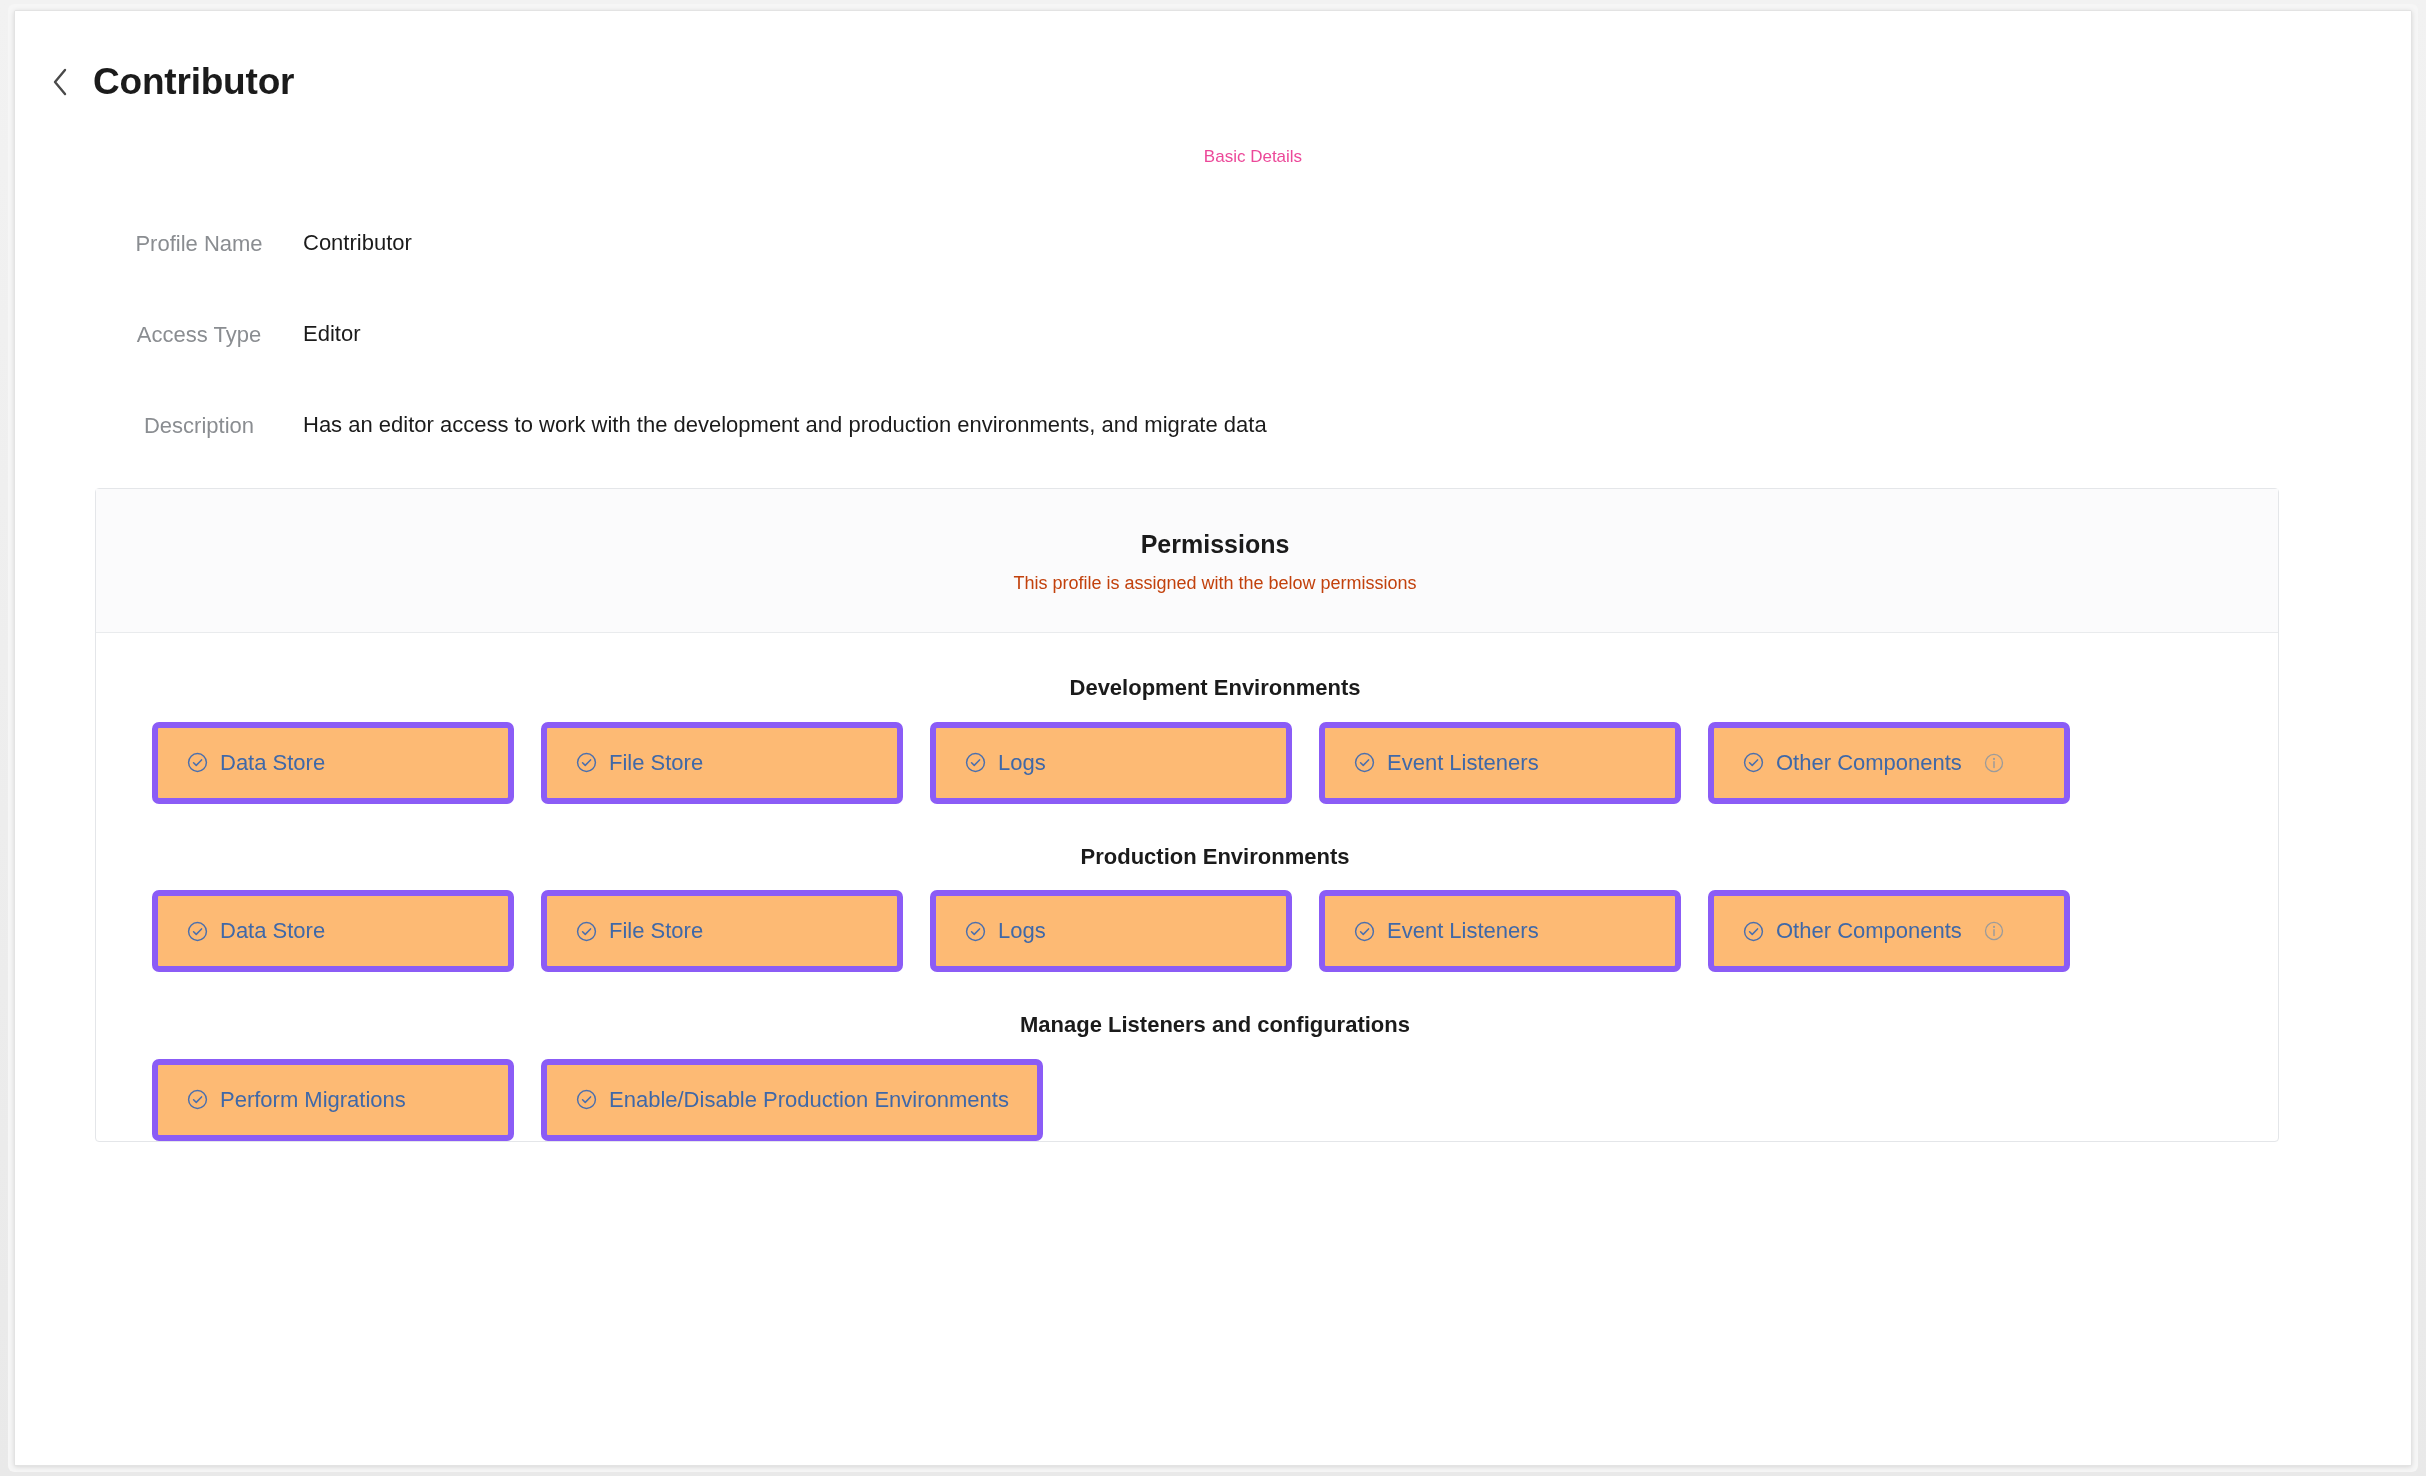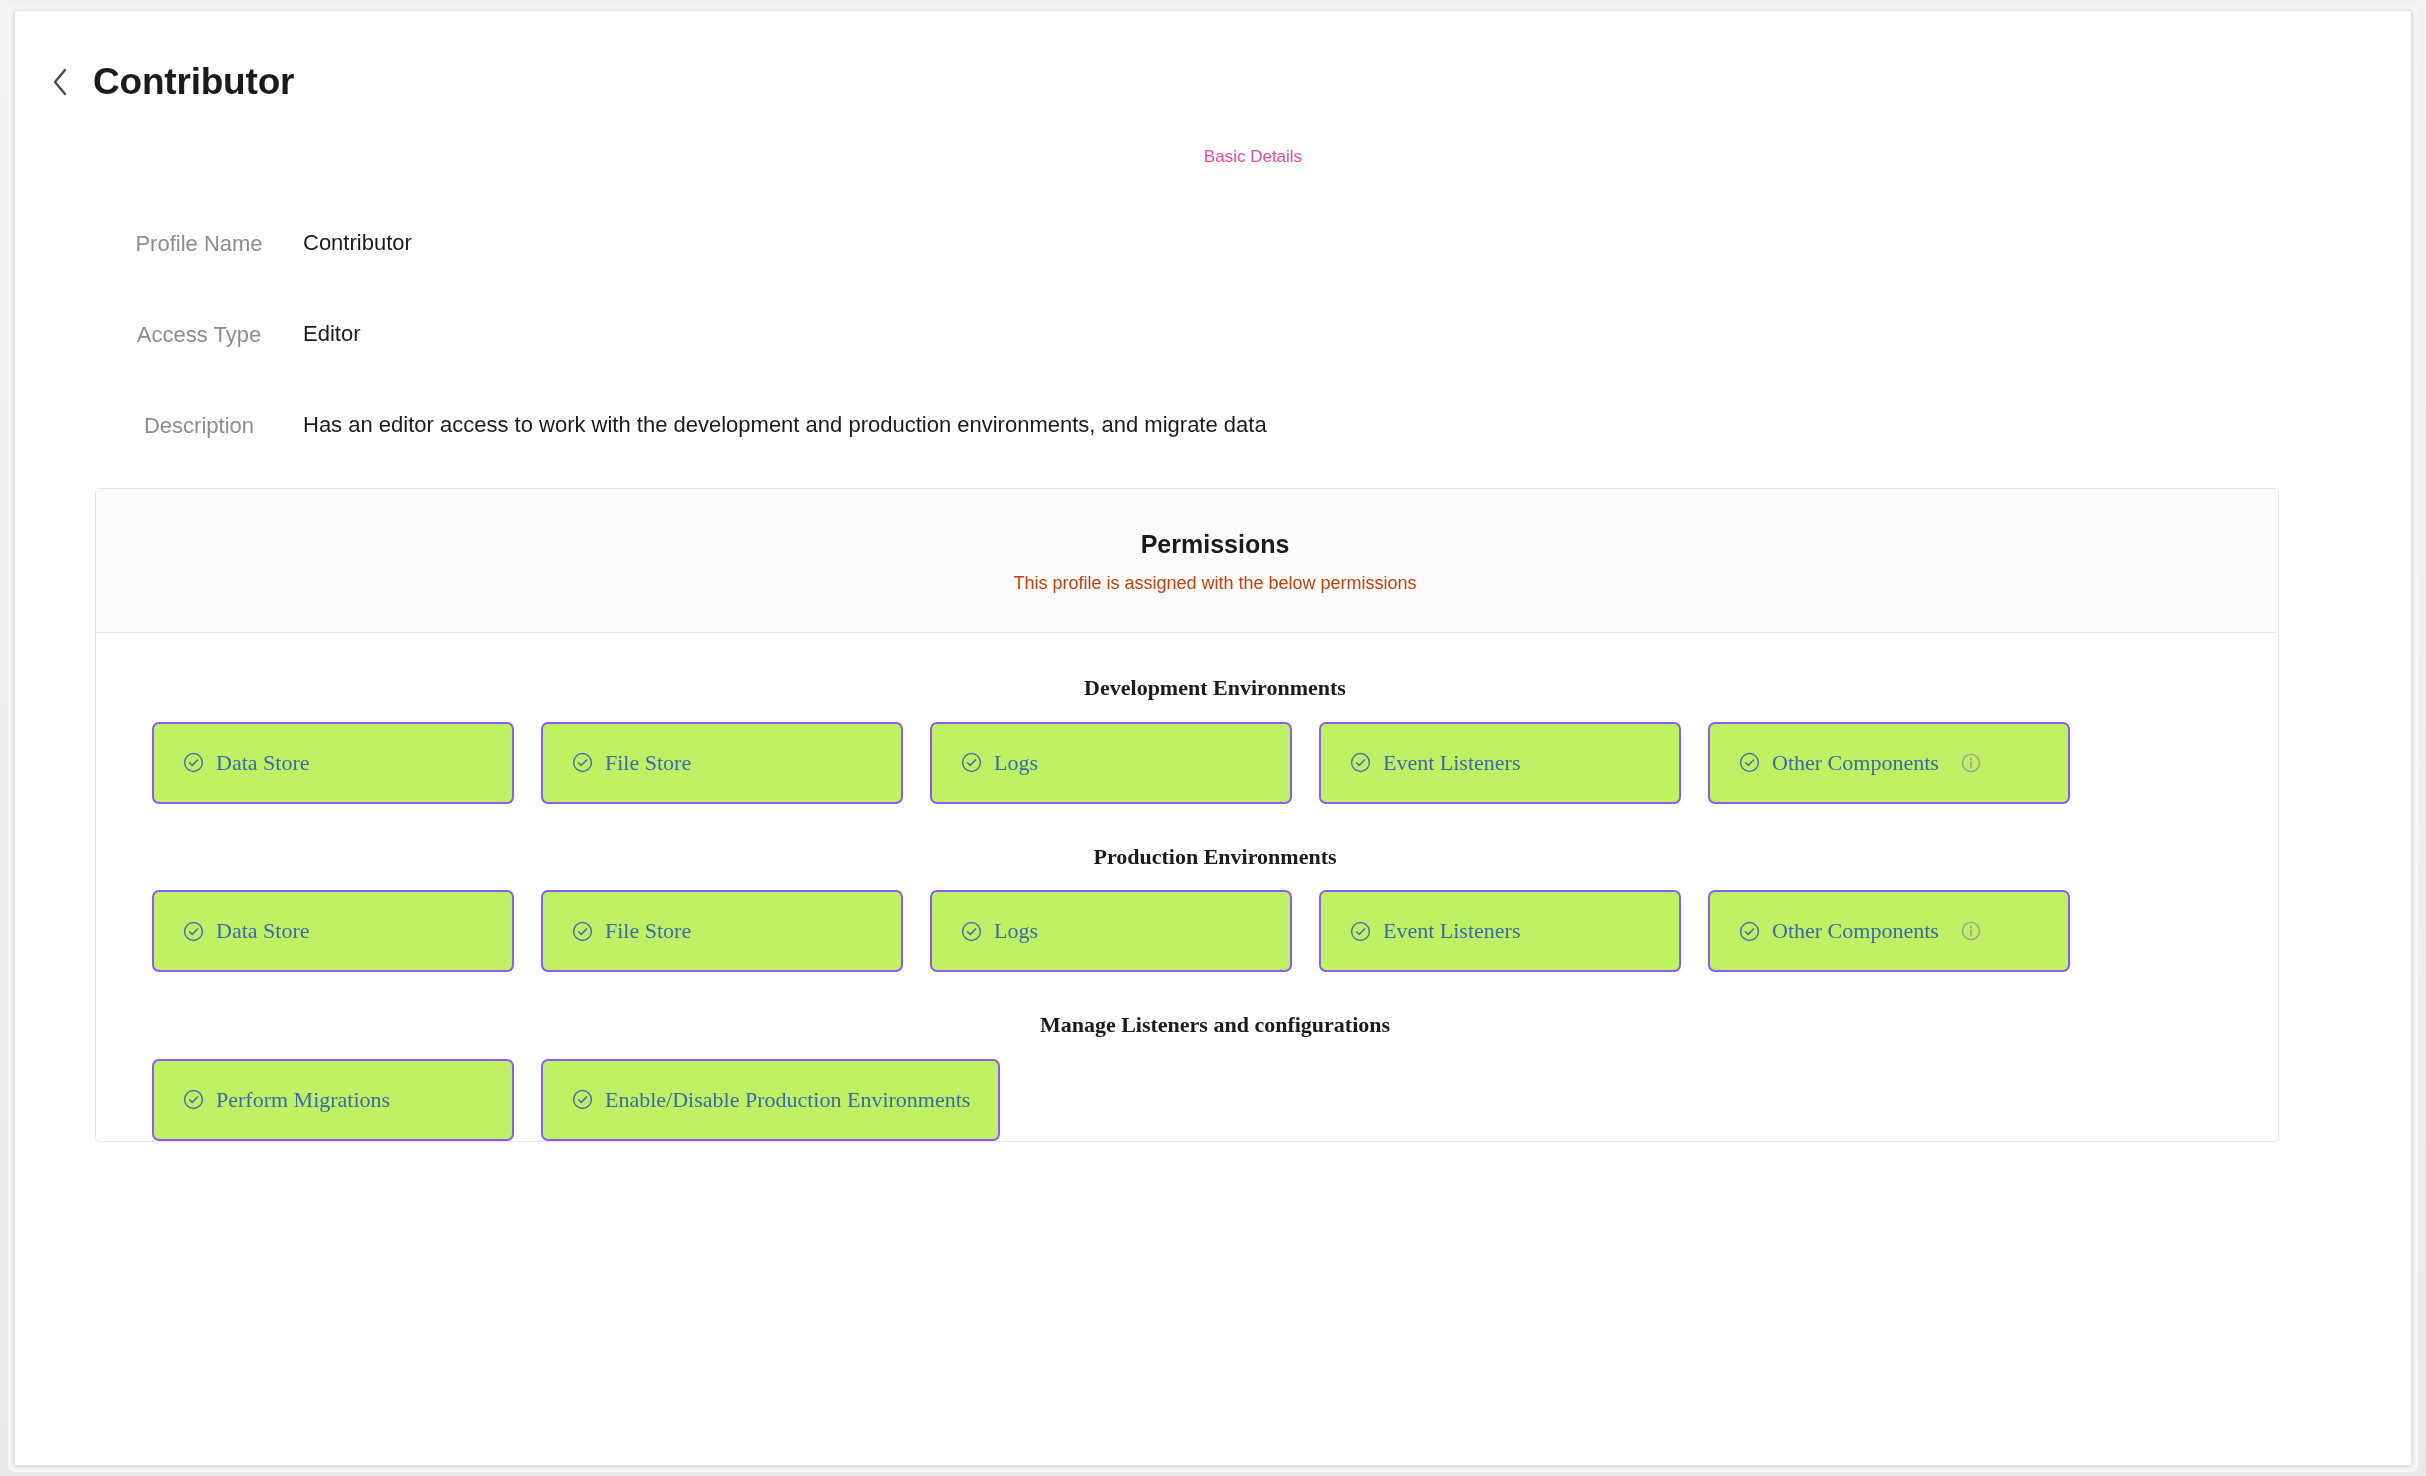--- a/index.html
+++ b/index.html
@@ -128,39 +128,39 @@
   .perm-card-sub {
     font-size: 18px;
     color: #c2410c;
     margin-top: 13px;
     line-height: 1.25;
   }
   .perm-card-body {
     padding: 42px 0 0 56px;
   }
 
-  .perm-group { margin-bottom: 40px; font-family: Liberation Serif, serif; }
+  .perm-group { margin-bottom: 40px; }
   .perm-group:last-child { margin-bottom: 0; }
   .perm-group-title {
     font-size: 22px;
     font-weight: bold;
     color: #1b1b1b;
     margin-bottom: 20px;
     line-height: 1.2;
   }
   .chip-row {
     display: flex;
     gap: 27px;
     flex-wrap: nowrap;
   }
   .chip {
     min-width: 362px;
     height: 82px;
-    background: #bef264;
-    border: 2px solid #8b5cf6;
+    background: #fdba74;
+    border: 6px solid #8b5cf6;
     border-radius: 7px;
     display: flex;
     align-items: center;
     gap: 11px;
     padding: 0 28px;
     cursor: pointer;
     flex: 0 0 auto;
   }
   .chip-check {
     flex: 0 0 auto;

